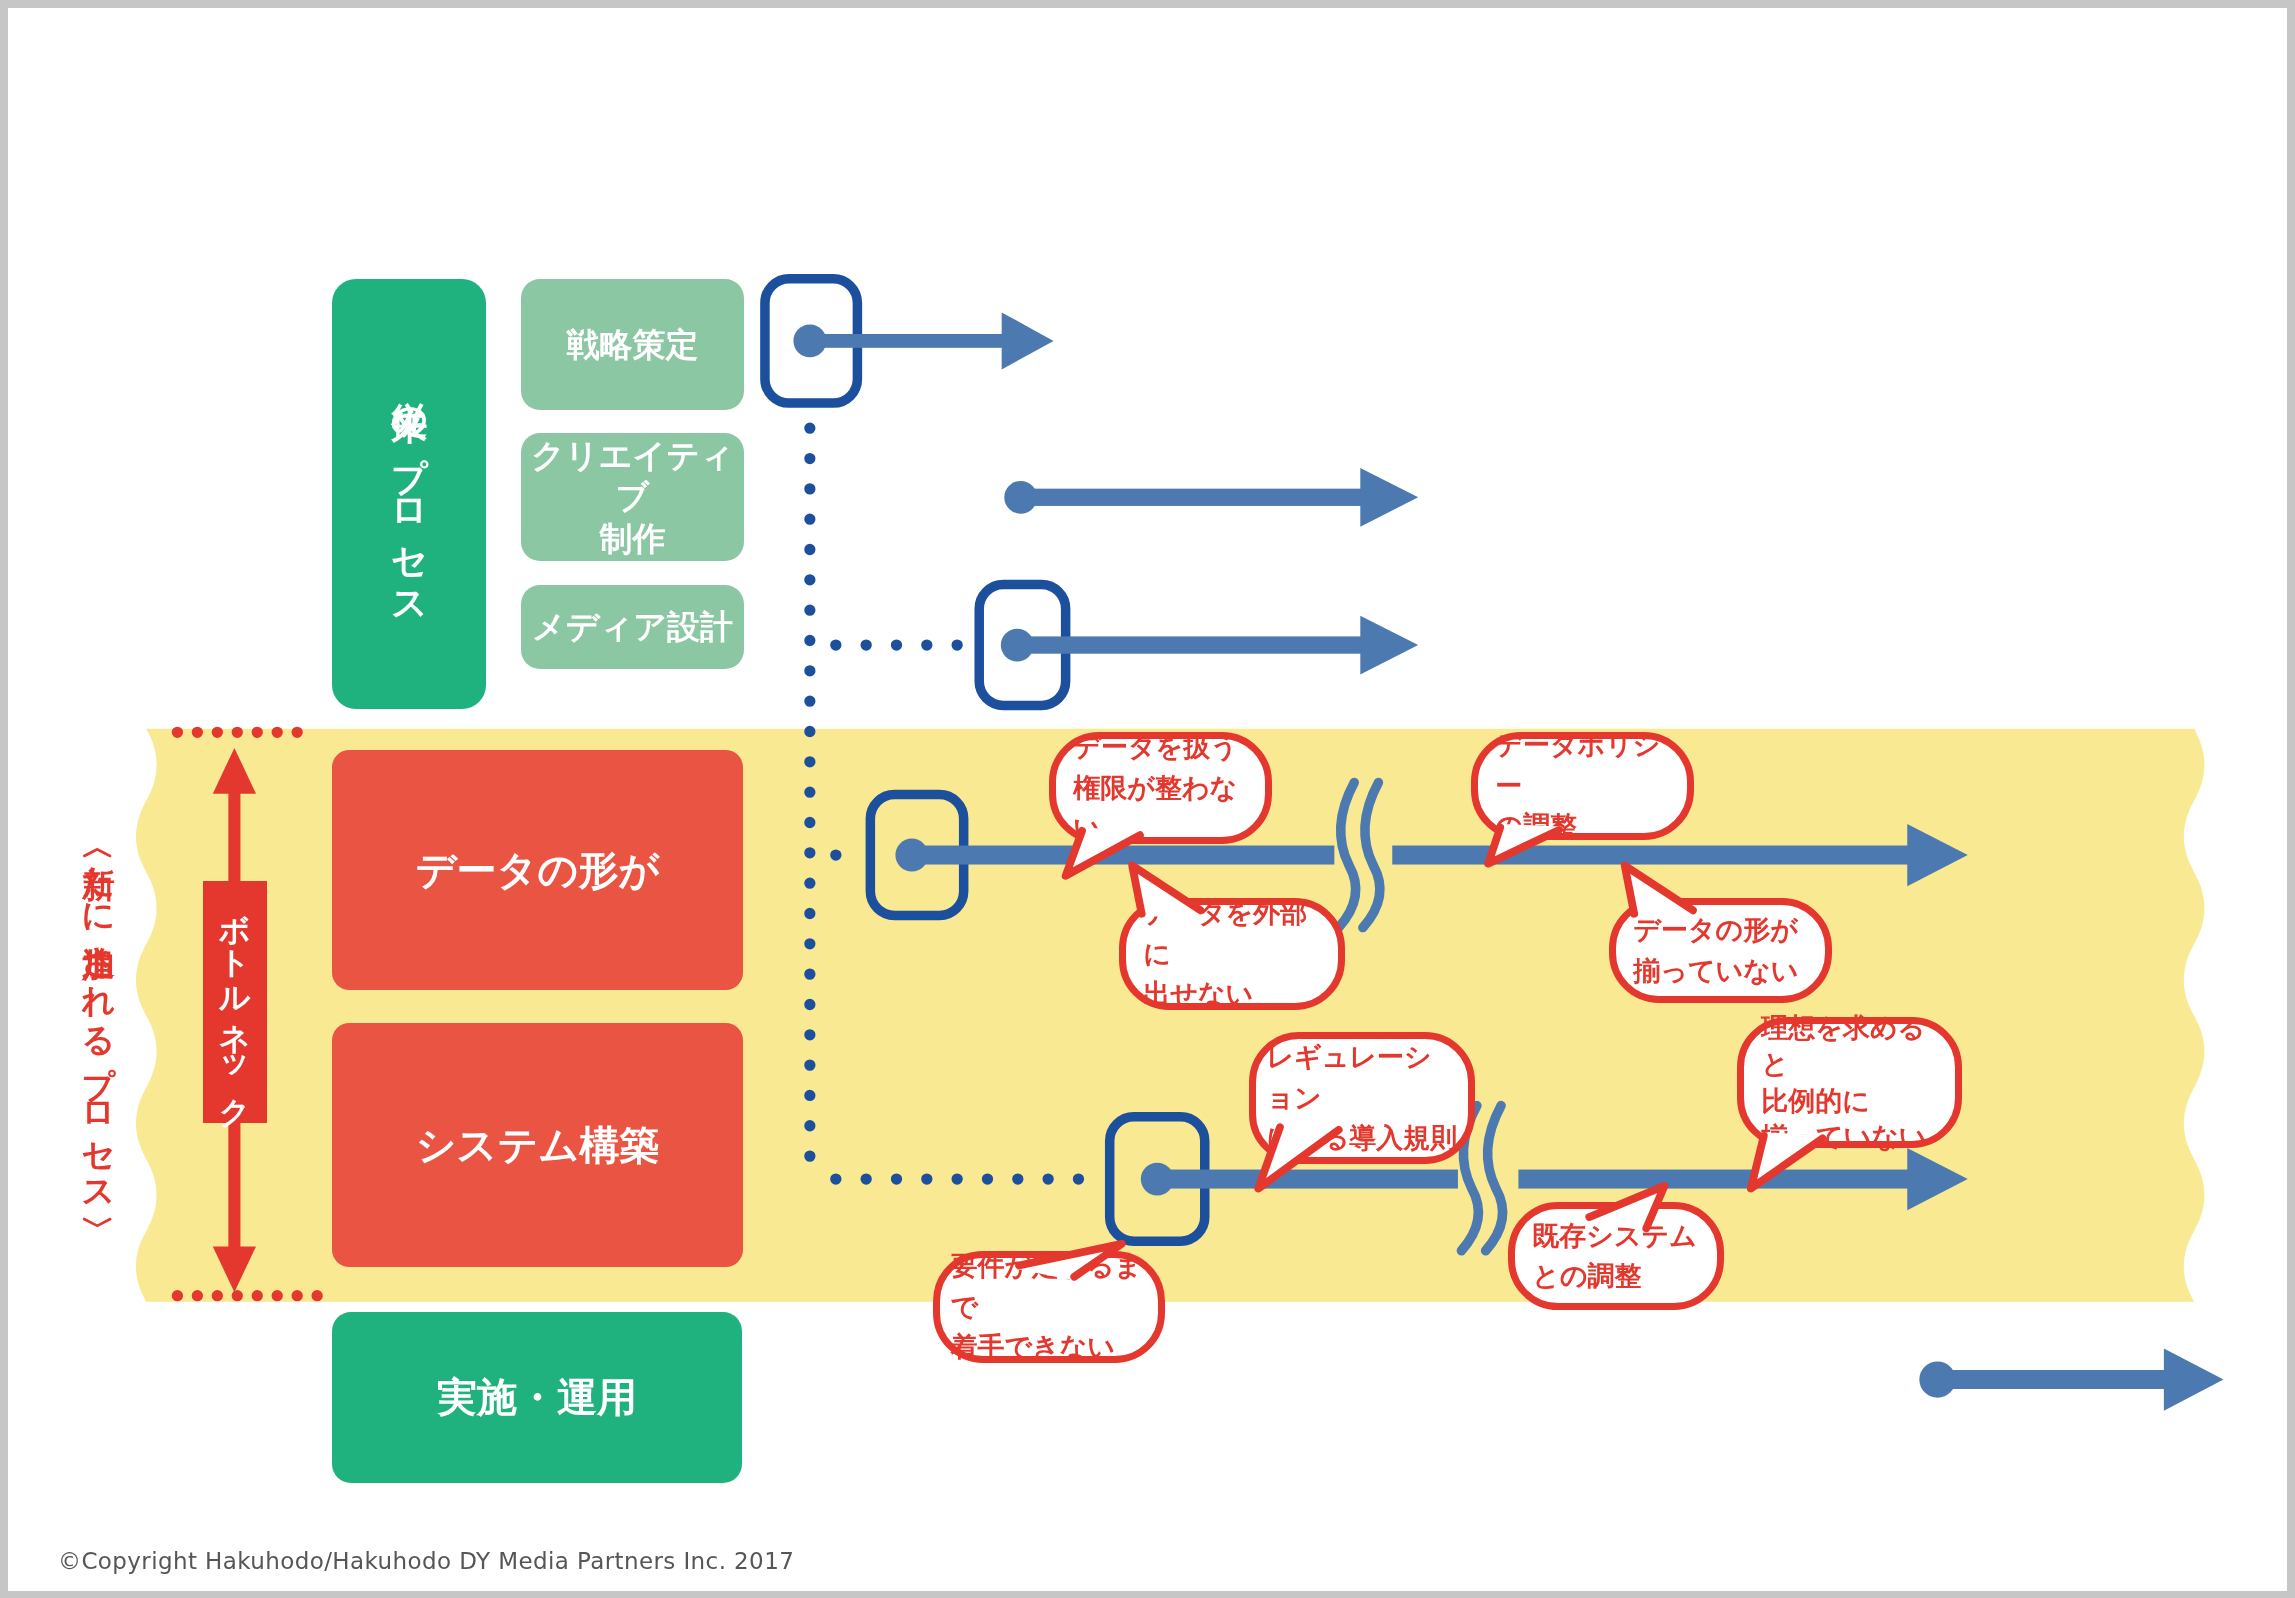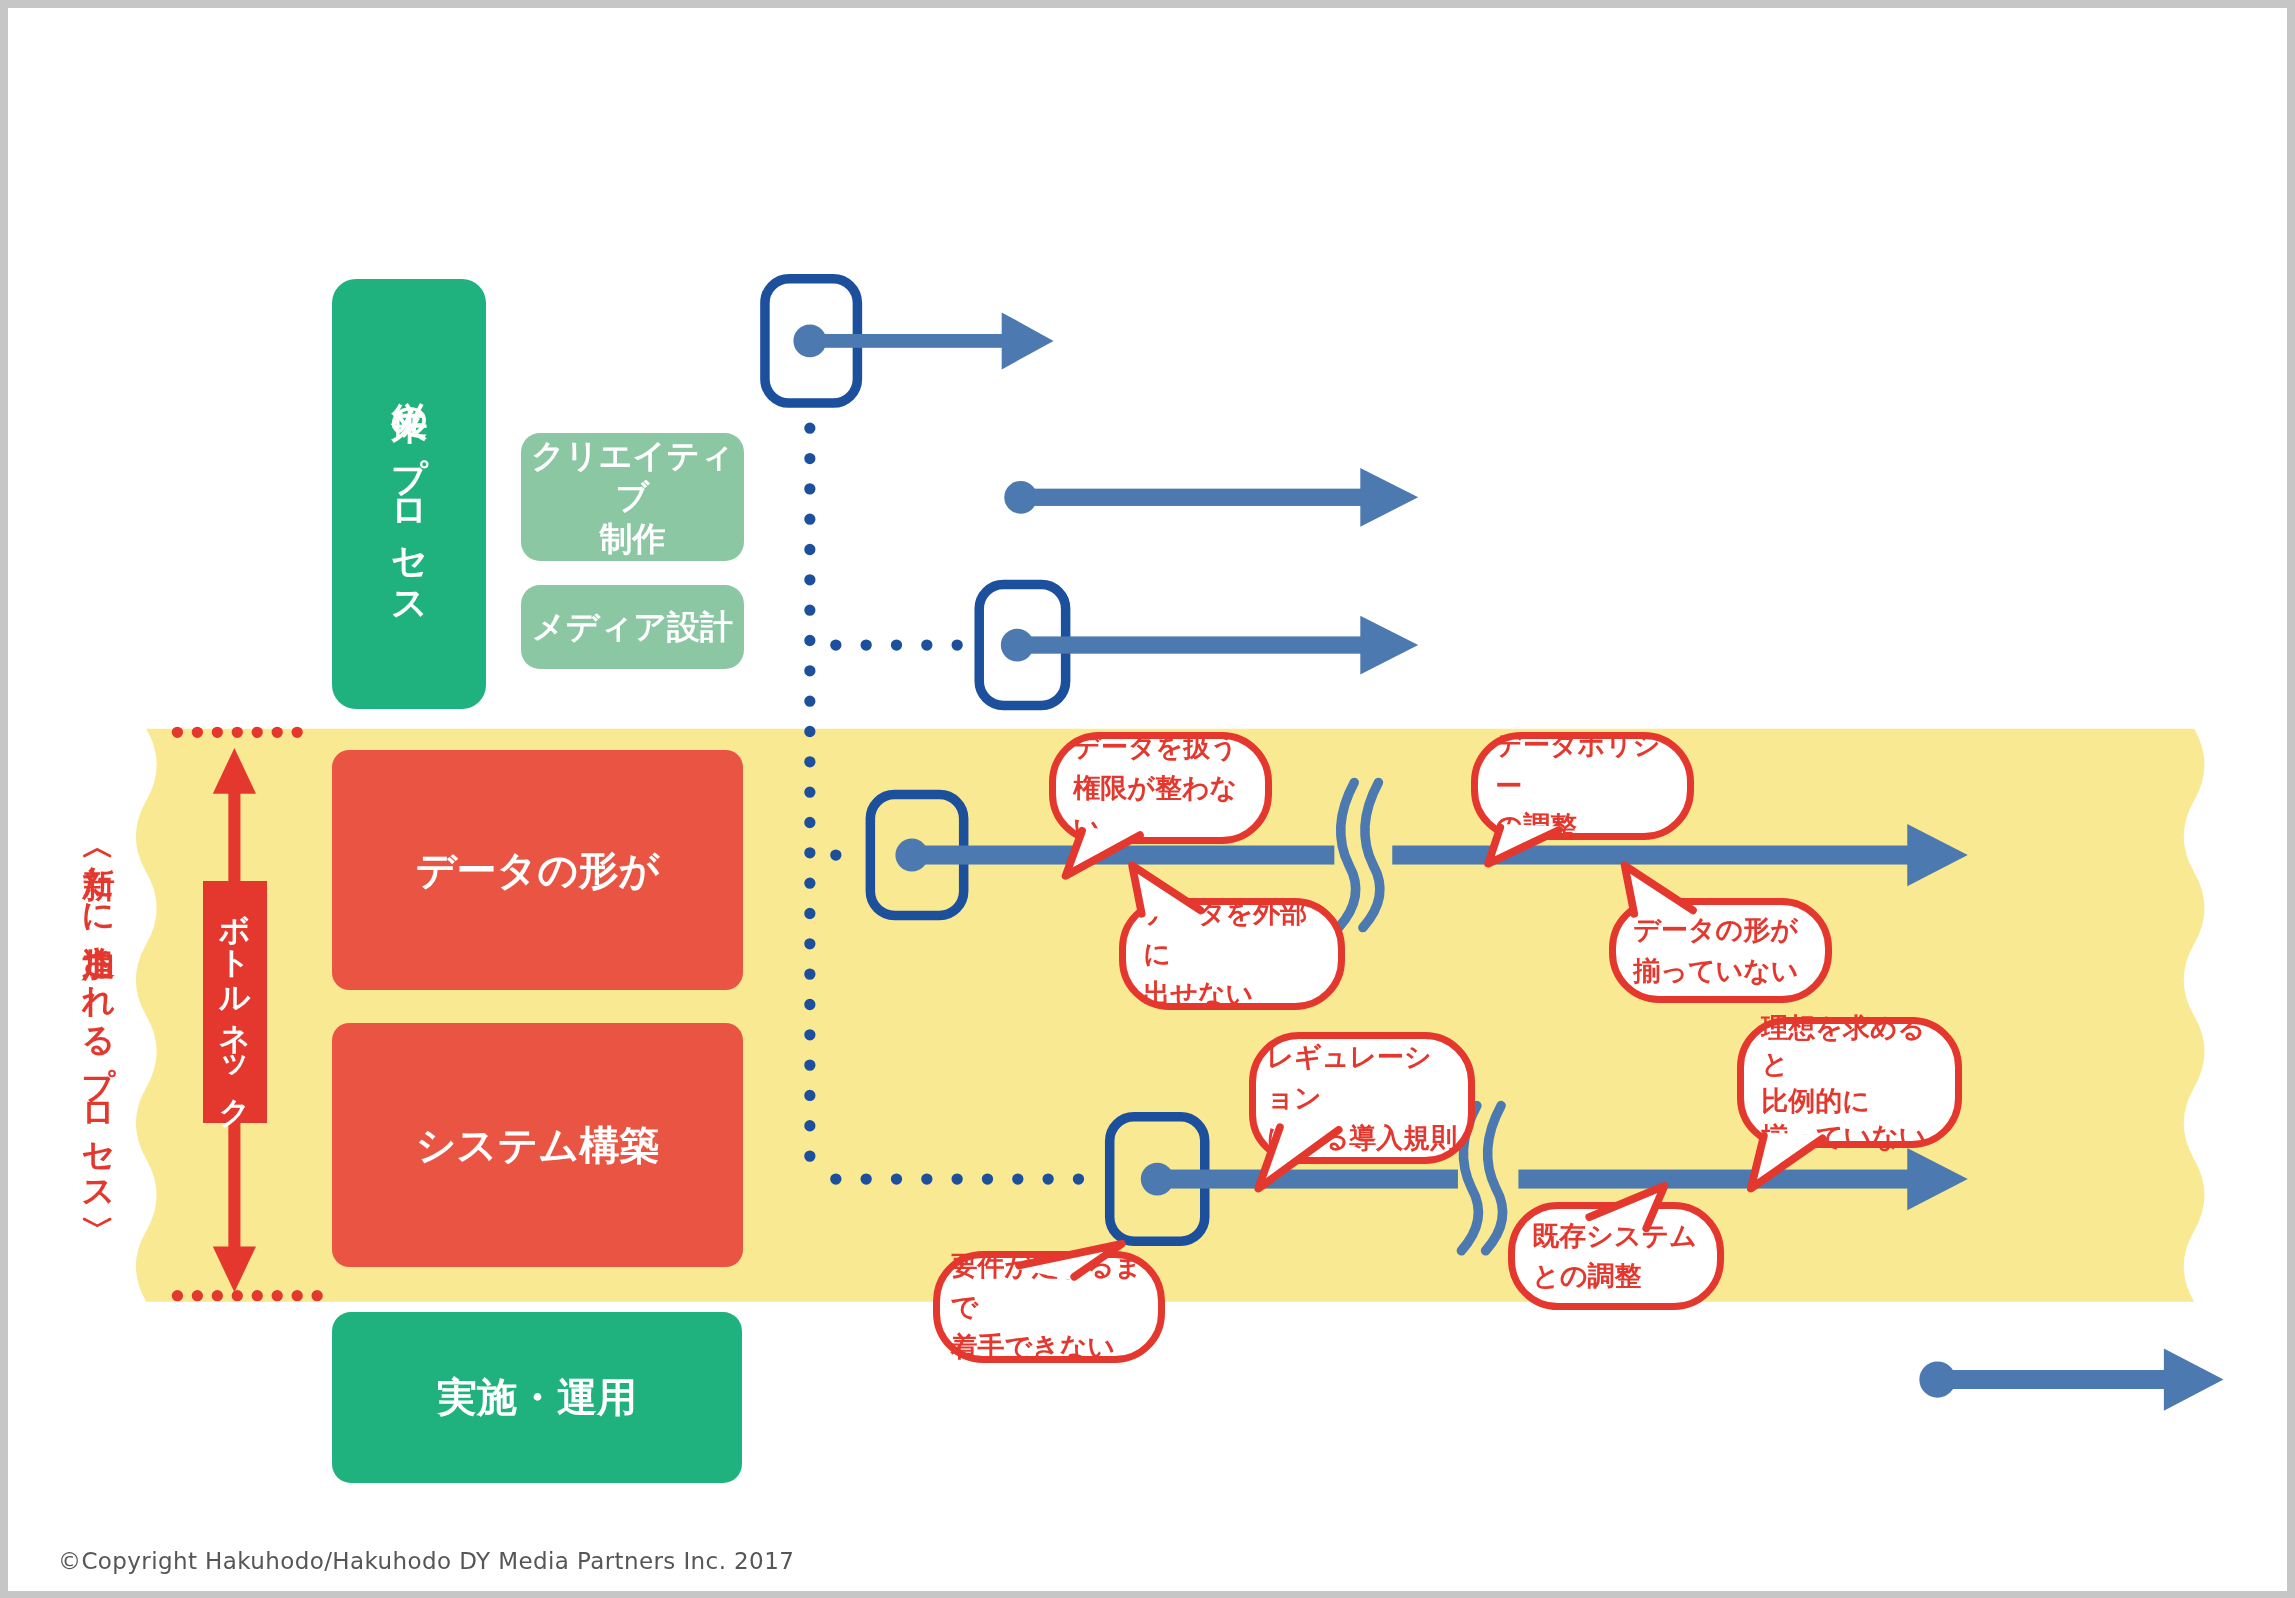--- a/index.html
+++ b/index.html
@@ -80,20 +80,23 @@
     <g>
       <line x1="262" y1="902" x2="262" y2="1440" stroke="#E4382E" stroke-width="14"></line>
       <polygon points="262,856 237,909 287,909" fill="#E4382E"></polygon>
       <polygon points="262,1486 237,1433 287,1433" fill="#E4382E"></polygon>
     </g>
   </svg>
 
 
   <div class="abs roundbox g-main z2">
     <span>従来のプロセス</span>
+  </div>
+  <div class="abs roundbox g-step g-step1 z2">
+    <span>戦略策定</span>
   </div>
   <div class="abs roundbox g-step g-step2 z2">
     <span>クリエイティブ
 制作</span>
   </div>
   <div class="abs roundbox g-step g-step3 z2">
     <span>メディア設計</span>
   </div>
 
   <div class="abs side-label z2">〈新たに追加されるプロセス〉</div>

